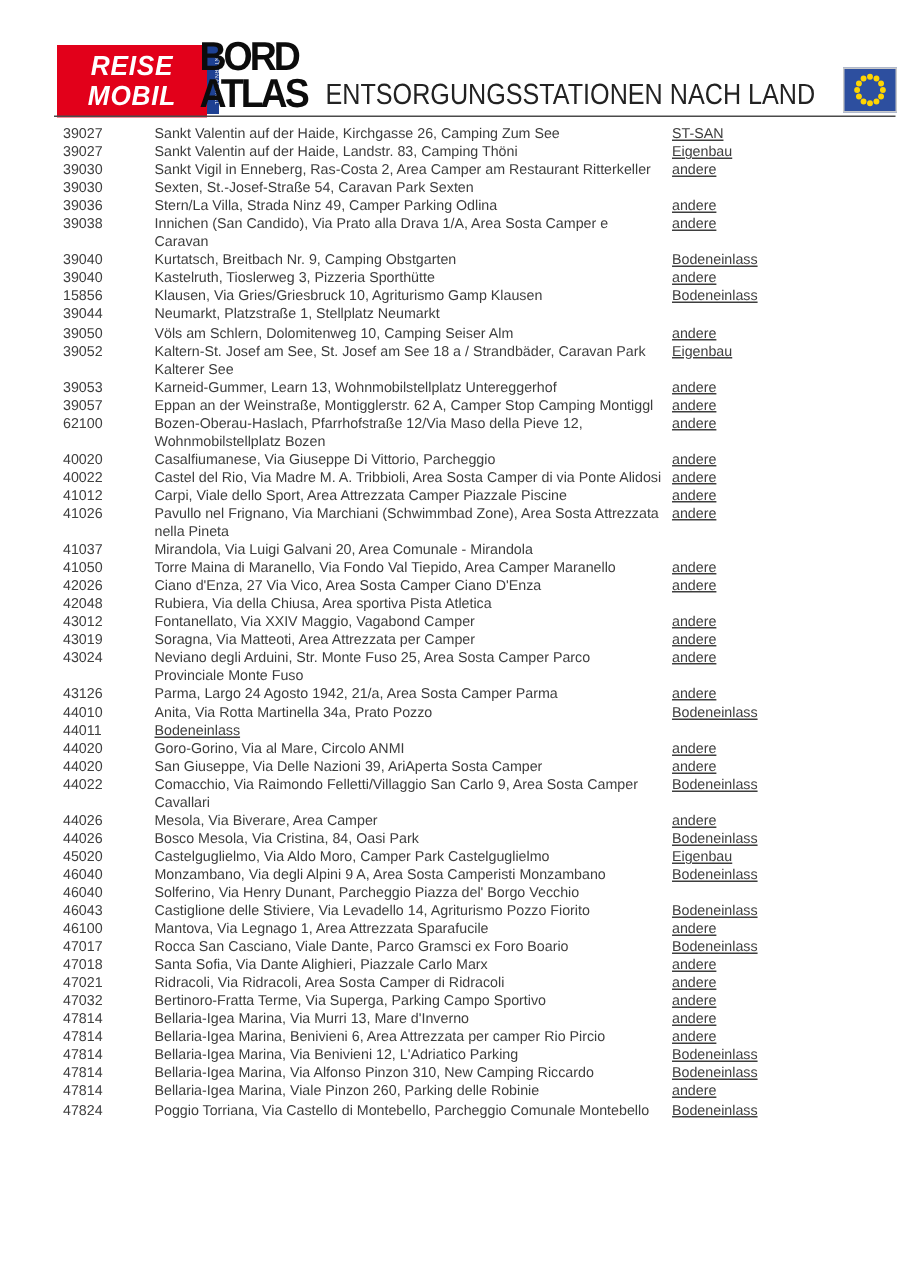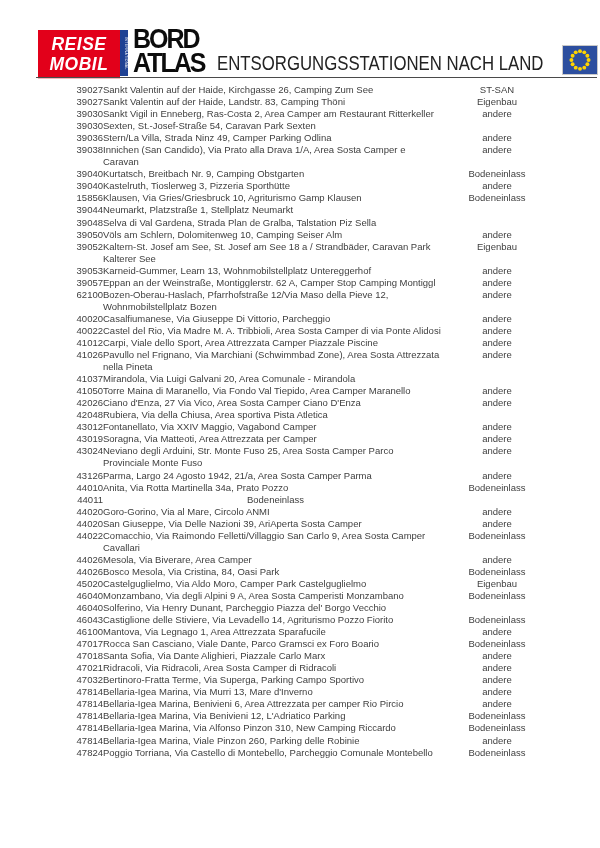--- a/index.html
+++ b/index.html
@@ -2,40 +2,40 @@
 <html><head>
 <meta charset="utf-8">
 <style>
   html,body{margin:0;padding:0;}
   body{
     width:600px;height:848px;background:#ffffff;position:relative;overflow:hidden;
     font-family:"Liberation Sans",sans-serif;
     -webkit-font-smoothing:antialiased;
   }
   
-  .rm-logo{position:absolute;left:38px;top:30px;width:90px;height:46px;display:flex;box-shadow:0 0 0 1px #d6d6d6 inset;justify-content:flex-end;}
+  .rm-logo{position:absolute;left:38px;top:30px;width:108px;height:46px;display:flex;box-shadow:0 0 0 1px #d6d6d6 inset;justify-content:flex-end;}
   .rm-red{flex:1;background:#e2001a;color:#fff;font-style:italic;font-weight:bold;
           font-size:17.5px;line-height:19px;text-align:center;padding-top:4px;letter-spacing:.5px;
           transform:scaleY(1.05);transform-origin:top left;}
   .rm-stripe{width:8px;background:#1e4193;color:#fff;writing-mode:vertical-rl;
              font-size:3.5px;letter-spacing:.4px;text-align:center;overflow:hidden;}
   .ba-logo{position:absolute;left:133px;top:26px;color:#0c0c0c;font-weight:900;
            font-size:25px;line-height:22.5px;letter-spacing:-2px;transform:scaleY(1.08);transform-origin:top left;}
   .page-title{position:absolute;left:217px;top:52px;font-size:19.5px;color:#222;
               letter-spacing:0px;white-space:nowrap;transform:scaleX(.86);transform-origin:left center;}
   .eu-flag{position:absolute;left:562px;top:45px;width:36px;height:30px;background:#2d4f9f;
            border:1px solid #c9c9c9;box-sizing:border-box;}
   .eu-flag svg{display:block;width:100%;height:100%;}
   .header-rule{position:absolute;left:36px;top:77px;width:561px;height:1px;background:#4a4a4a;}
   
   .stations{position:absolute;left:42px;top:84px;width:504px;font-size:9.5px;line-height:12.05px;color:#3e3e3e;}
   .row{display:grid;grid-template-columns:61px 345px auto;}
-  .plz{white-space:nowrap;text-align:right;}
+  .plz{white-space:nowrap;}
   .addr{padding-right:6px;}
-  .type{text-align:center;white-space:nowrap;}
+  .type{text-align:left;white-space:nowrap;text-decoration:underline;}
 </style>
 </head>
 <body>
 
 <div class="rm-logo">
   <div class="rm-red">
     <div>REISE</div>
     <div>MOBIL</div>
   </div>
   <div class="rm-stripe">INTERNATIONAL</div>
@@ -123,25 +123,20 @@
     <div class="addr">Klausen, Via Gries/Griesbruck 10, Agriturismo Gamp Klausen</div>
     <div class="type">Bodeneinlass</div>
   </div>
 
   <div class="row">
     <div class="plz">39044</div>
     <div class="addr">Neumarkt, Platzstraße 1, Stellplatz Neumarkt</div>
     <div class="type"></div>
   </div>
 
-  <div class="row">
-    <div class="plz">39048</div>
-    <div class="addr">Selva di Val Gardena, Strada Plan de Gralba, Talstation Piz Sella</div>
-    <div class="type"></div>
-  </div>
 
   <div class="row">
     <div class="plz">39050</div>
     <div class="addr">Völs am Schlern, Dolomitenweg 10, Camping Seiser Alm</div>
     <div class="type">andere</div>
   </div>
 
   <div class="row">
     <div class="plz">39052</div>
     <div class="addr">Kaltern-St. Josef am See, St. Josef am See 18 a / Strandbäder, Caravan Park Kalterer See</div>

